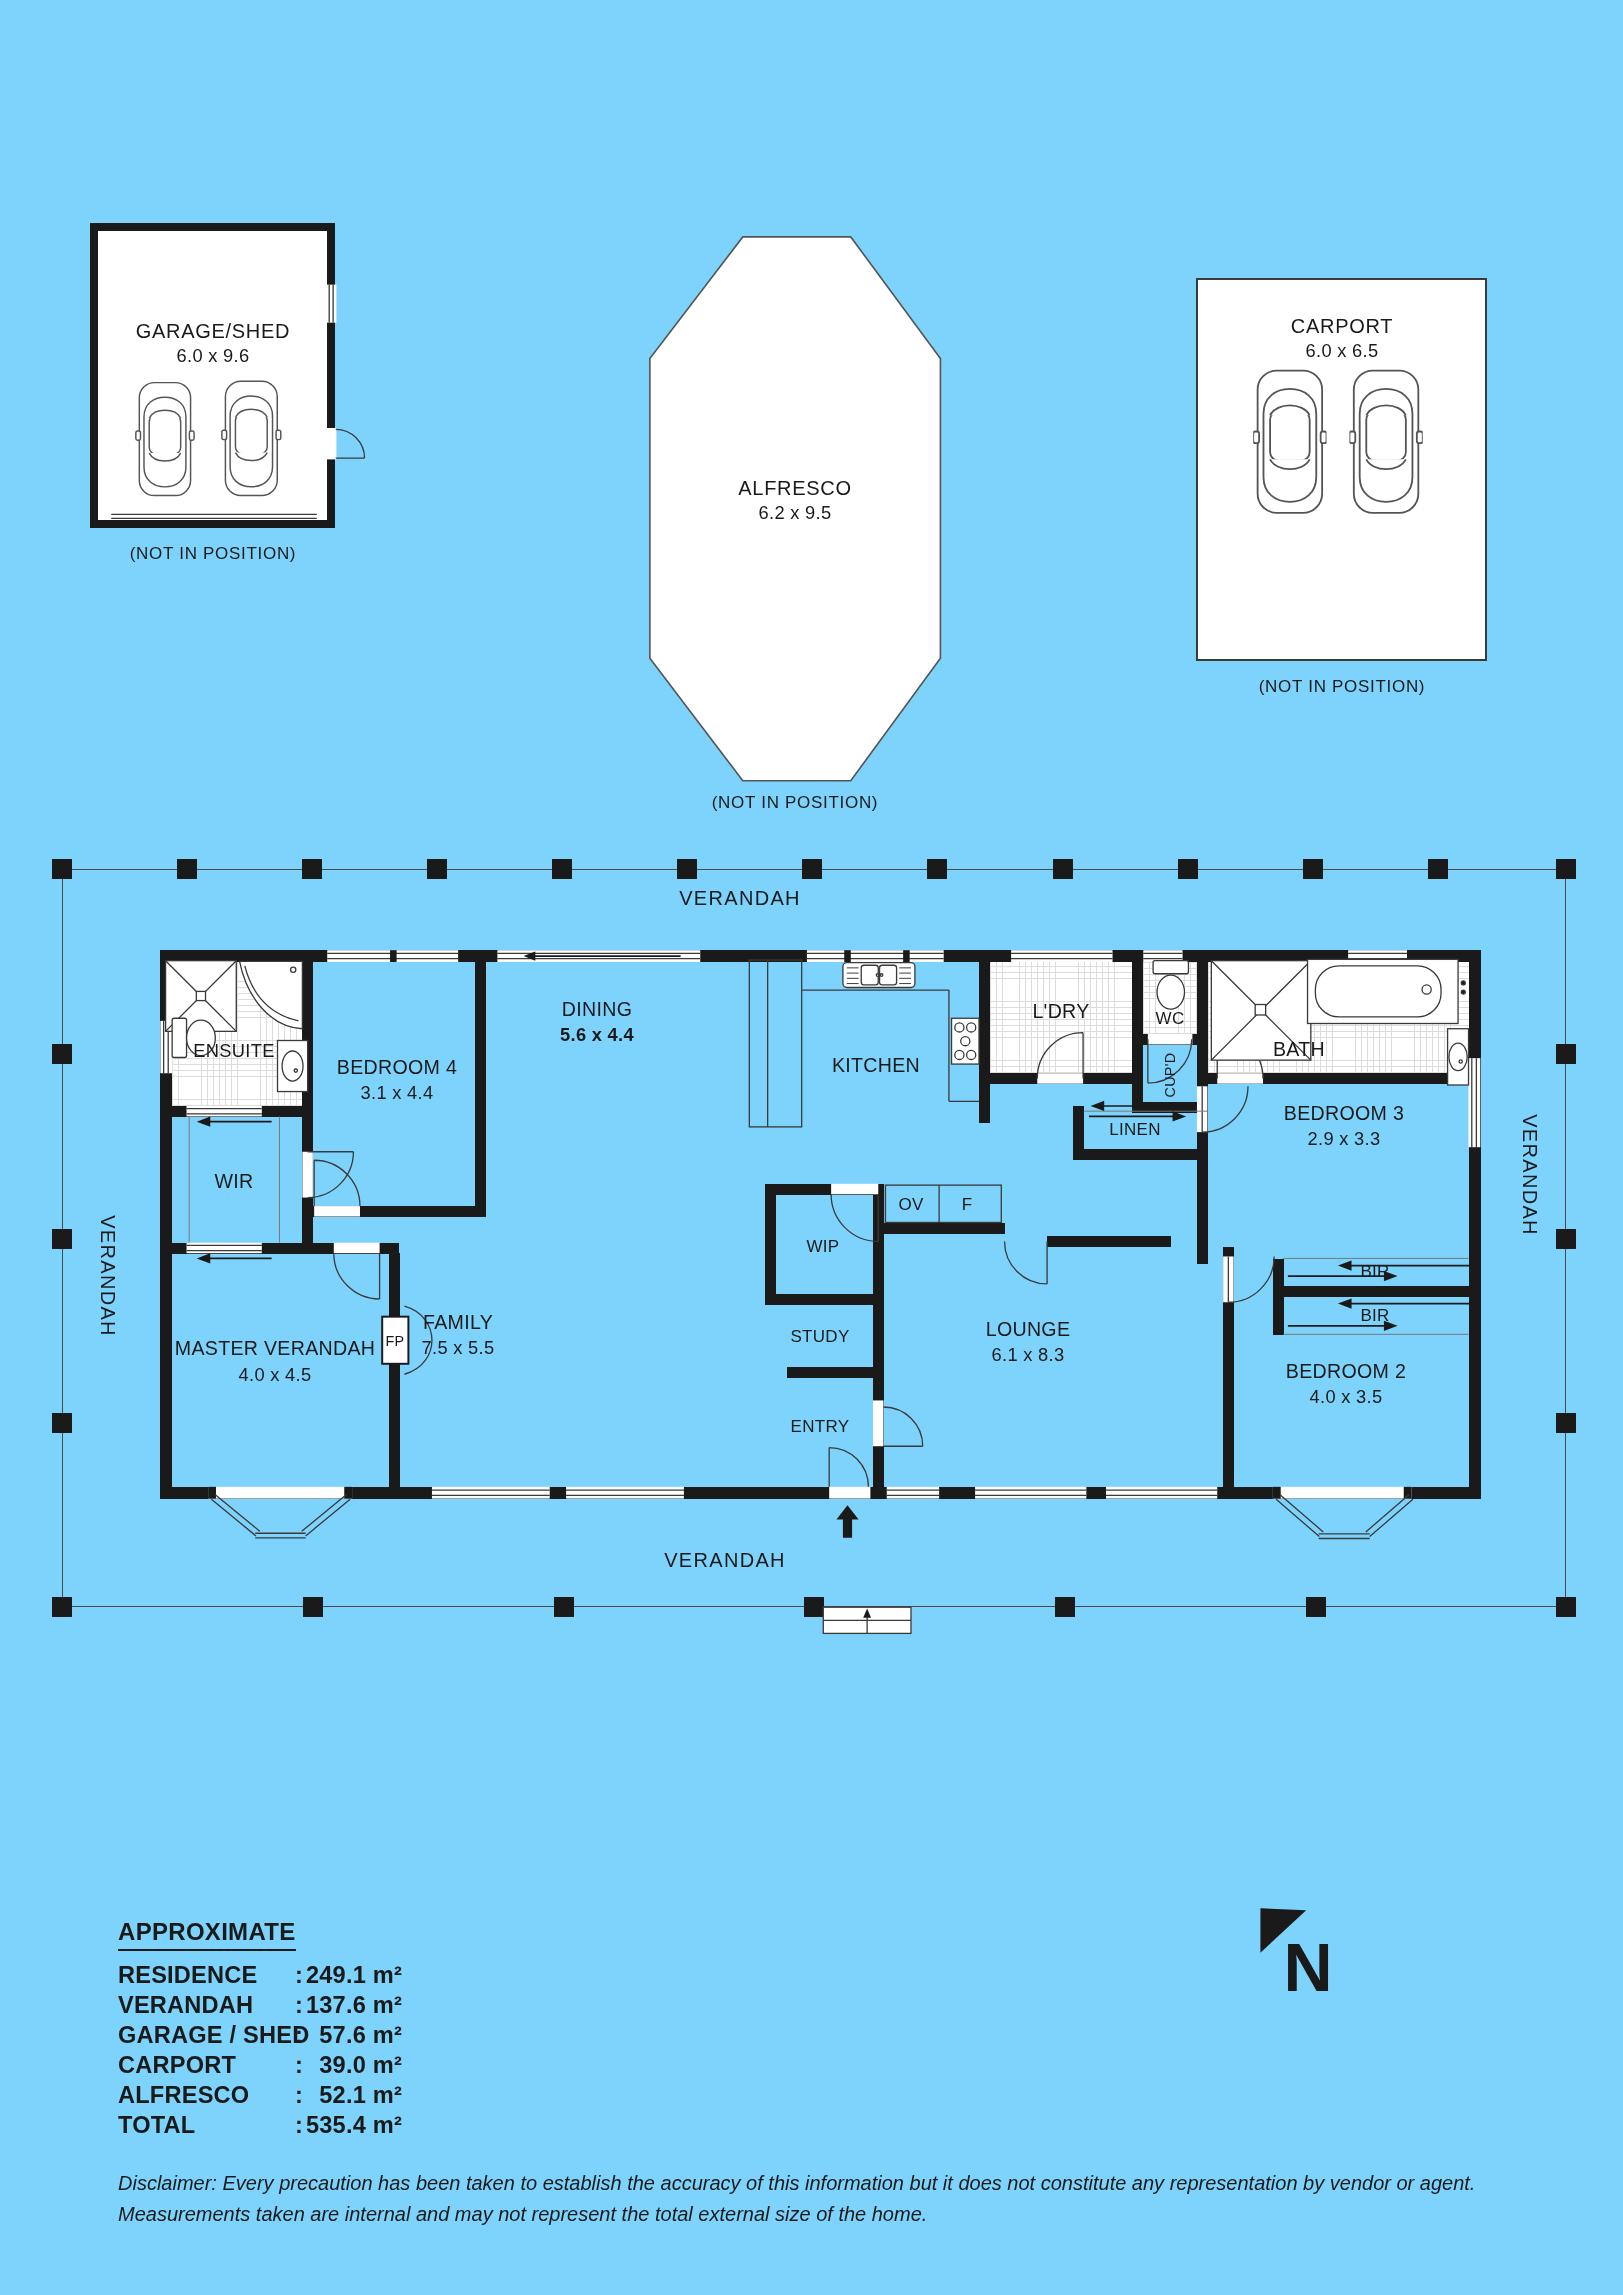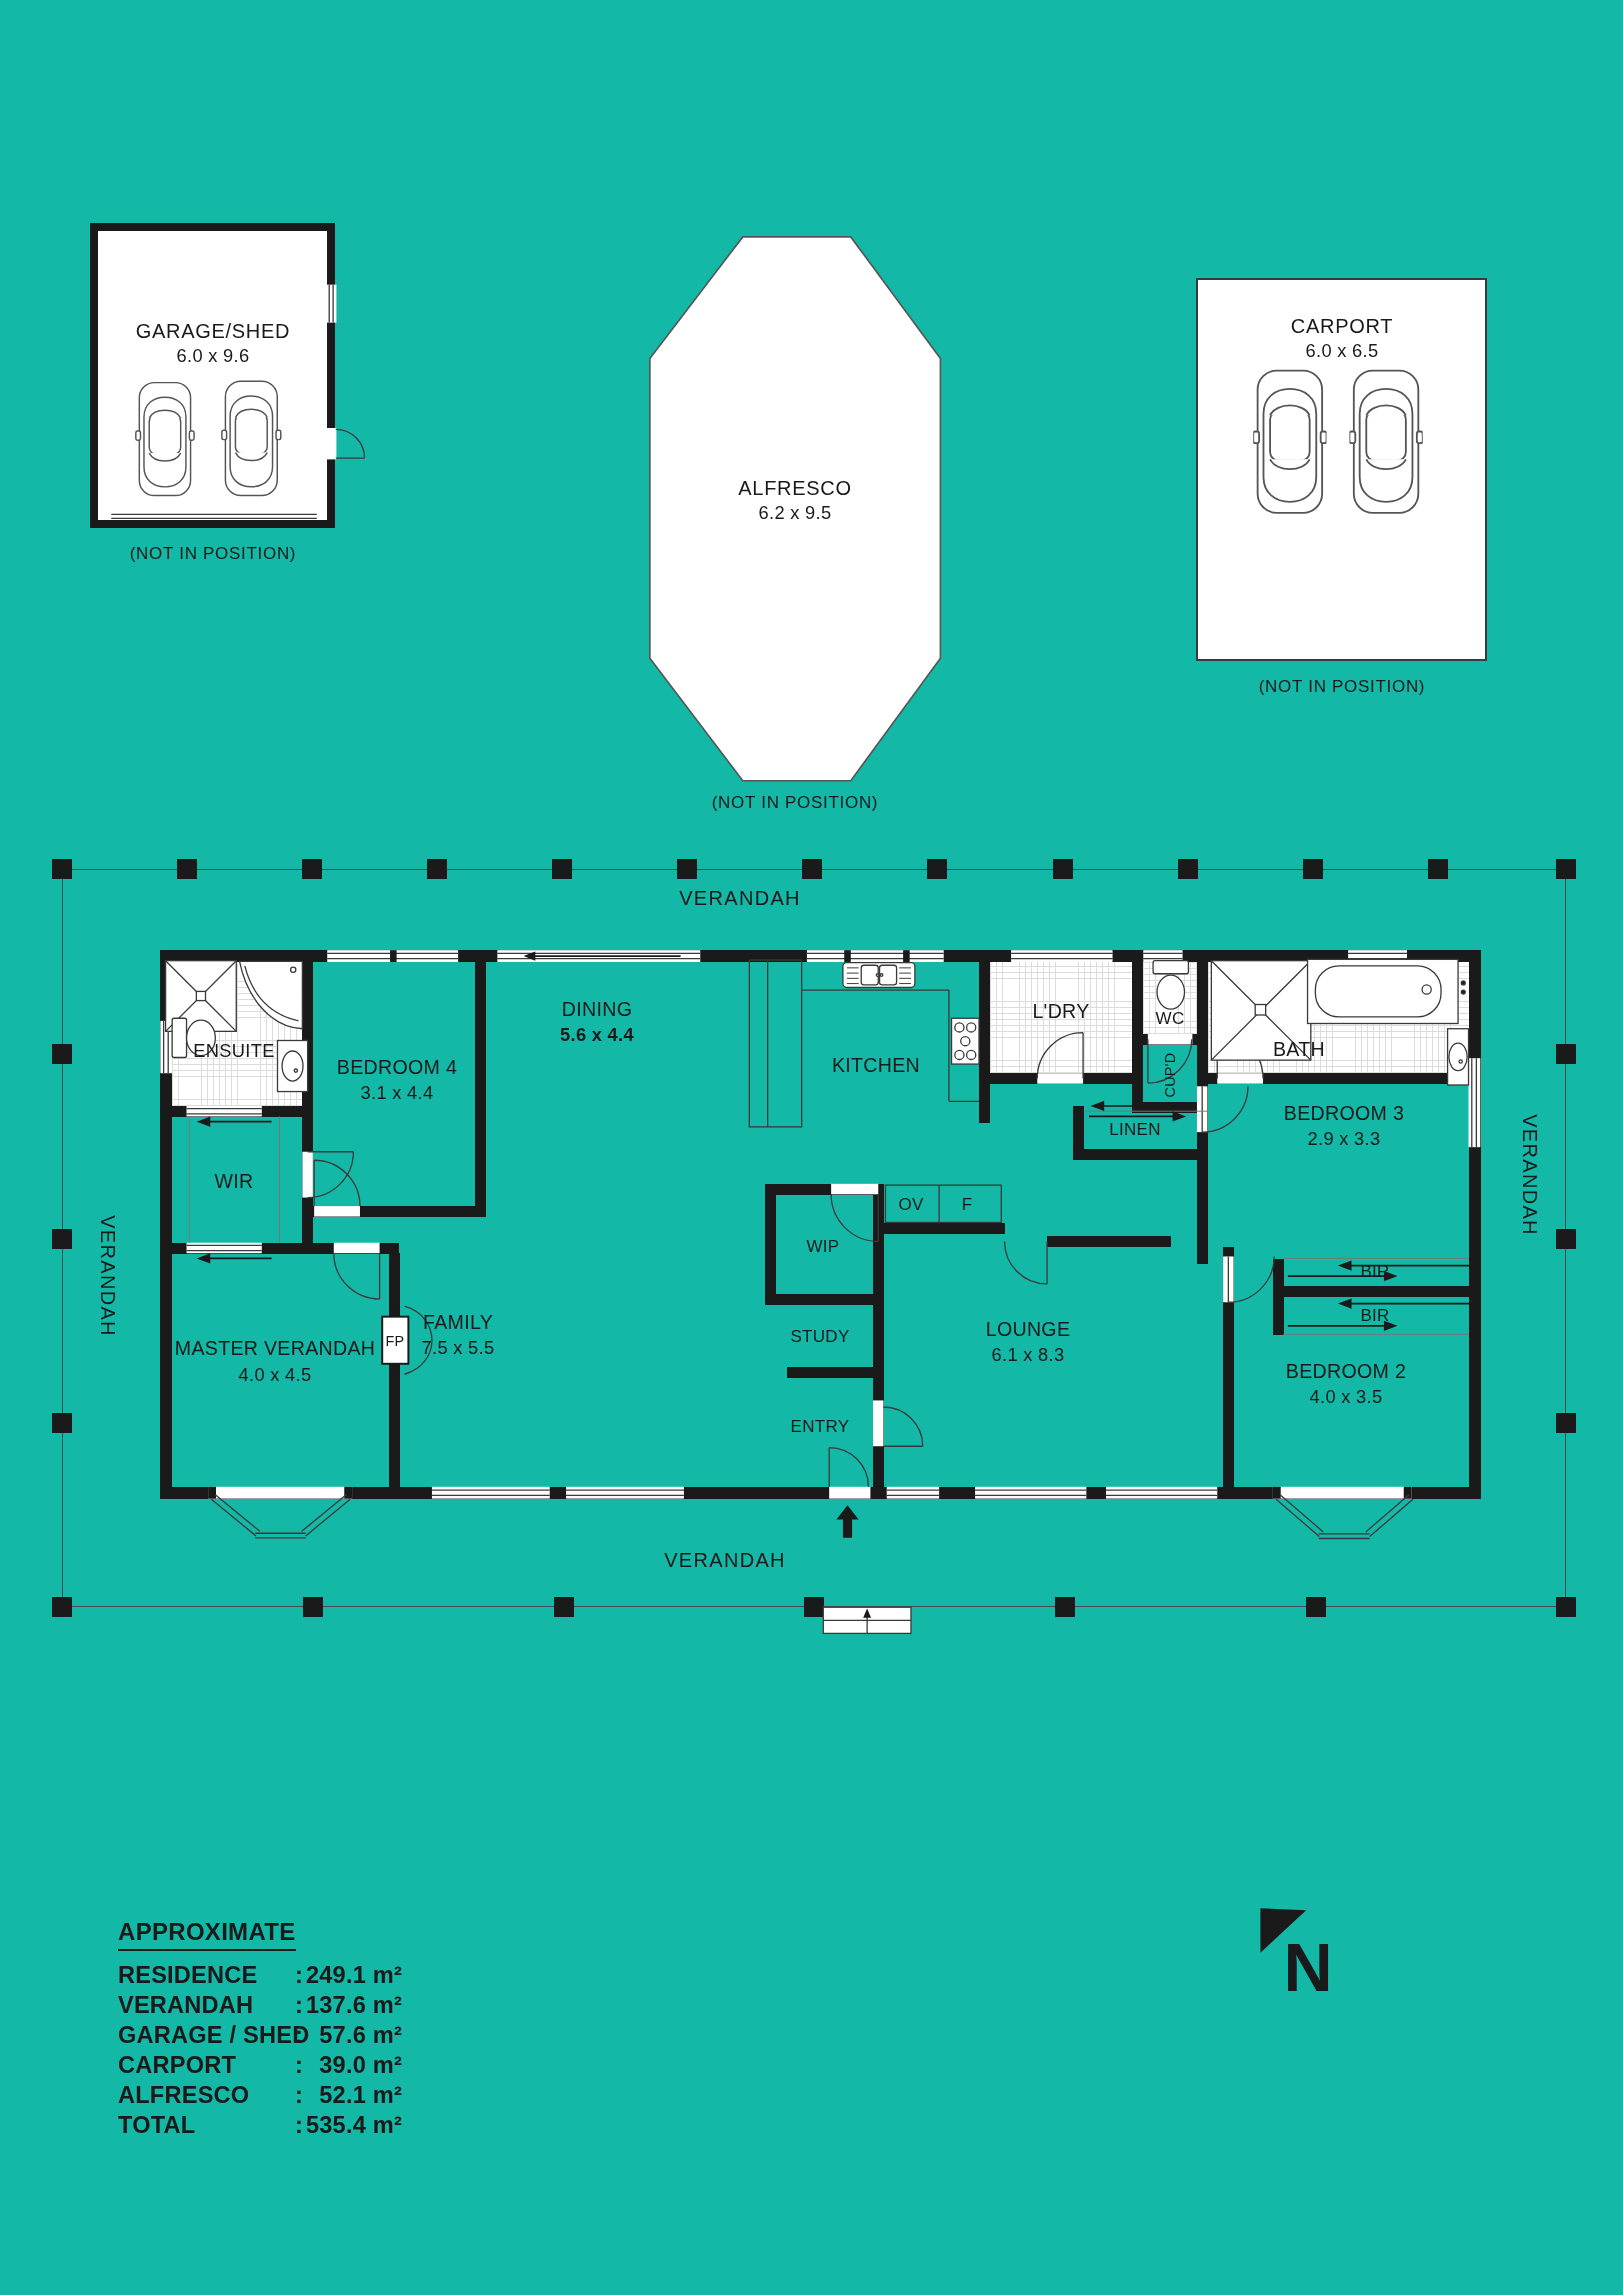--- a/index.html
+++ b/index.html
@@ -1,16 +1,16 @@
 <!DOCTYPE html>
 <html style="font-size:10.5px"><head>
 <meta charset="utf-8">
 <style>
   html,body{margin:0;padding:0;background:#fff;}
-  #page{position:relative;width:1623px;height:2295px;background:#14b8a6;overflow:hidden;
+  #page{position:relative;width:1623px;height:2295px;background:#7dd3fc;overflow:hidden;
         font-family:"Liberation Sans",sans-serif;color:#1a1a1a;}
   .w{position:absolute;background:#1a1a1a;}
   .vline{position:absolute;background:#4a4a4a;}
   .post{position:absolute;width:19.6px;height:19.6px;background:#1a1a1a;}
   .tile{position:absolute;background-color:#fff;
         background-image:repeating-linear-gradient(0deg,#dcdcdc 0 0.7px,transparent 0.7px 5.9px),
                          repeating-linear-gradient(90deg,#dcdcdc 0 0.7px,transparent 0.7px 5.9px);}
   .lbl{position:absolute;transform:translate(-50%,-50%);white-space:nowrap;
        font-size:19.6px;letter-spacing:0.3px;color:#1a1a1a;}
   .dim{font-size:18.3px;}
@@ -430,15 +430,16 @@
     </div>
     <div class="row">
       <span>TOTAL</span>
       <span class="ac">:</span>
       <span class="av">535.4 m²</span>
     </div>
   </div>
 
   <div class="nletter" style="left:1308px;top:1967px;">N</div>
 
+  <div id="disclaimer">Disclaimer: Every precaution has been taken to establish the accuracy of this information but it does not constitute any representation by vendor or agent. Measurements taken are internal and may not represent the total external size of the home.</div>
 
 </div>
 
 
 </body></html>

